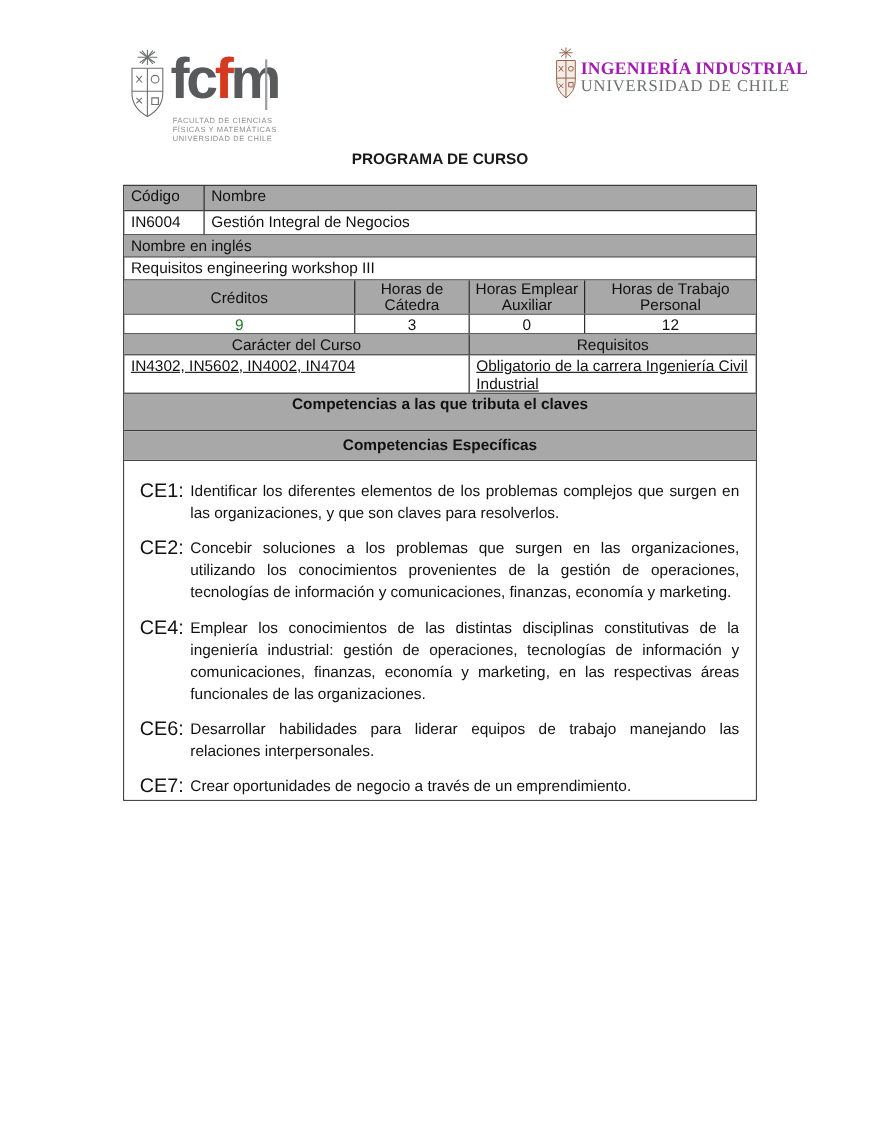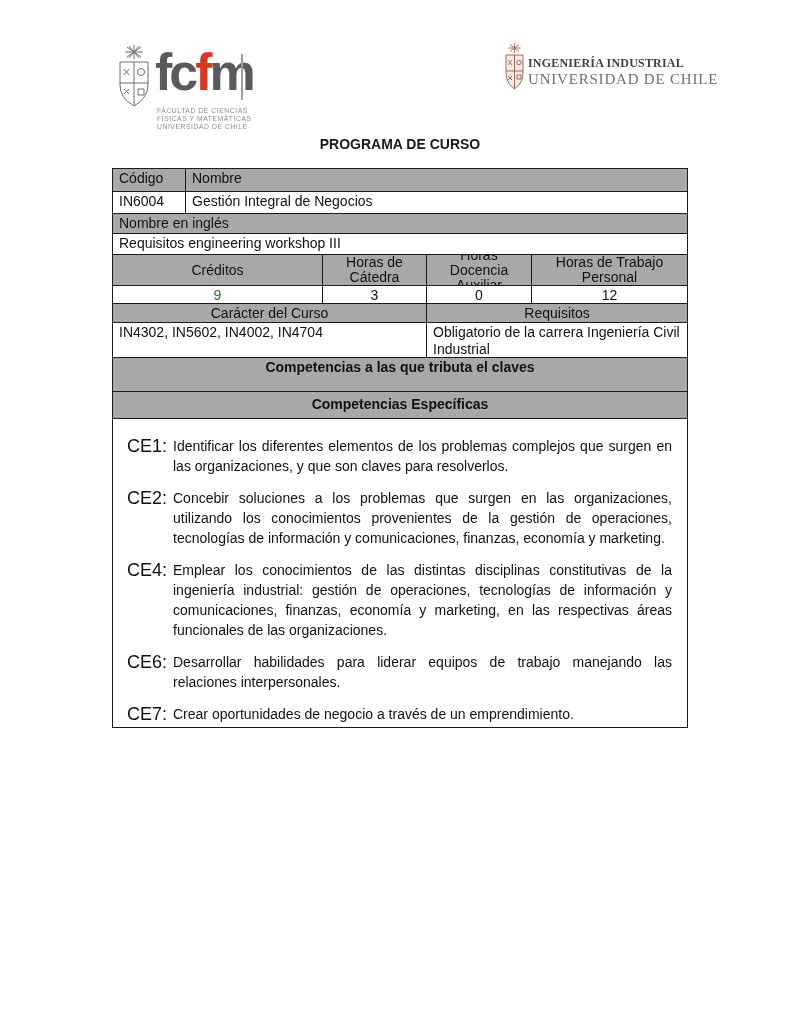--- a/index.html
+++ b/index.html
@@ -10,21 +10,21 @@
   .fcfm-logo { position:absolute; left:113px; top:44px; width:180px; height:90px; }
   .fcfm-shield { position:absolute; left:2px; top:1px; }
   .fcfm-wordmark { position:absolute; left:42px; top:2px; font-weight:bold; font-size:52px; letter-spacing:-3px; line-height:52px; color:#595a5c; }
   .fcfm-wordmark .red { color:#d53a21; }
   .fcfm-vrule { position:absolute; left:128px; top:10px; width:1.5px; height:46px; background:#9b9da0; }
   .fcfm-caption { position:absolute; left:44px; top:63px; font-size:6.8px; line-height:8px; letter-spacing:0.55px; color:#8b8d90; white-space:nowrap; }
 
   .dii-logo { position:absolute; left:504px; top:43px; width:200px; height:50px; }
   .dii-shield { position:absolute; left:0; top:0; }
   .dii-text { position:absolute; left:24px; top:12px; font-family:"Liberation Serif", serif; white-space:nowrap; }
-  .dii-line1 { font-size:12px; font-weight:bold; color:#404040; letter-spacing:0.2px; line-height:16px; }
+  .dii-line1 { font-size:16px; font-weight:bold; color:#a21caf; letter-spacing:0.2px; line-height:16px; }
   .dii-line2 { font-size:15px; color:#6e7073; letter-spacing:0.8px; line-height:16px; }
 
   
   .doc-title { position:absolute; left:0; top:136px; width:800px; text-align:center; font-weight:bold; font-size:14px; color:#1a1a1a; }
 
   
   .doc-table { position:absolute; left:112px; top:168px; width:576px; border:1.5px solid #1a1a1a; font-size:14px; color:#111111; }
   .row { display:grid; border-top:1.5px solid #1a1a1a; }
   .row:first-child { border-top:none; }
   .cell { padding:1px 6px 0 6px; overflow:hidden; }
@@ -37,21 +37,21 @@
   .r-two   { grid-template-columns:72px 1fr; height:22px; }
   .r-full  { grid-template-columns:1fr; }
   .r-hours { grid-template-columns:209px 104px 105px 1fr; }
   .r-req   { grid-template-columns:313px 1fr; }
 
   .h20 { height:20px; }
   .h21 { height:21px; }
   .h18 { height:18px; line-height:16px; }
   .h19 { height:19px; line-height:17px; }
   .hours-head { height:31px; font-size:14px; line-height:15px; }
-  .req-val { height:35px; line-height:17px; }
+  .req-val { height:35px; line-height:17px;text-decoration:underline; }
   .comp-head { height:33px; align-items:flex-start; padding-top:1px; }
   .comp-esp-head { height:26px; padding-top:4px; align-items:flex-start; }
 
   .green { color:#217a21; }
 
   
   .ce-cell { height:308px; padding:17px 15px 0 14px; background:#ffffff; }
   .ce-item { display:grid; grid-template-columns:46px 1fr; margin-bottom:12px; }
   .ce-code { font-size:18px; line-height:20px; }
   .ce-text { font-size:14px; line-height:20px; text-align:justify; }
@@ -132,21 +132,21 @@
       <div class="cell gray">Nombre en inglés</div>
     </div>
 
     <div class="row r-full h21">
       <div class="cell">Requisitos engineering workshop III</div>
     </div>
 
     <div class="row r-hours hours-head">
       <div class="cell gray vcenter">Créditos</div>
       <div class="cell gray vcenter">Horas de Cátedra</div>
-      <div class="cell gray vcenter">Horas Docencia Auxiliar</div>
+      <div class="cell gray vcenter">Horas Emplear Auxiliar</div>
       <div class="cell gray vcenter">Horas de Trabajo Personal</div>
     </div>
 
     <div class="row r-hours h18">
       <div class="cell center green">9</div>
       <div class="cell center">3</div>
       <div class="cell center">0</div>
       <div class="cell center">12</div>
     </div>
 

